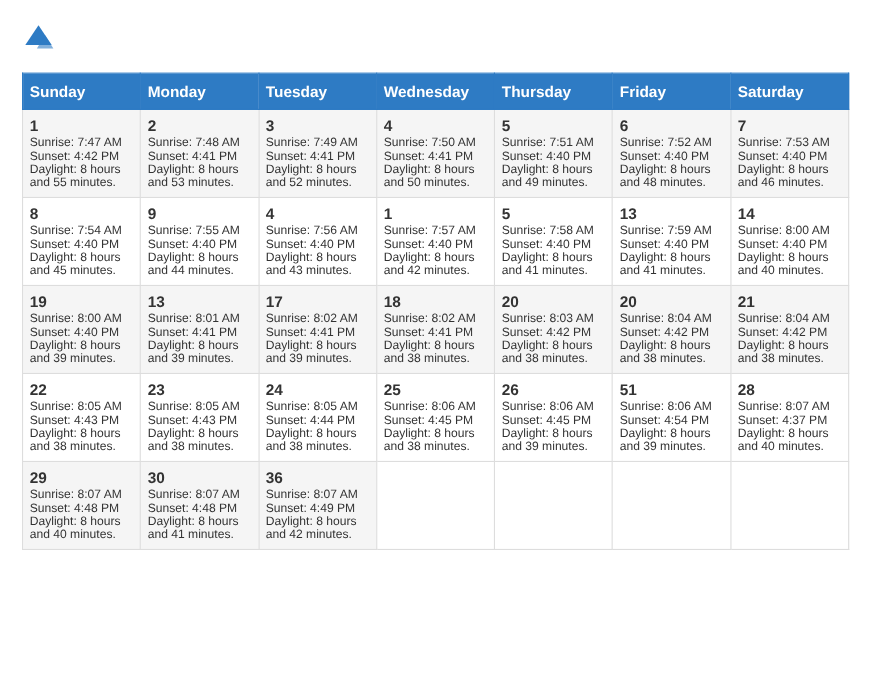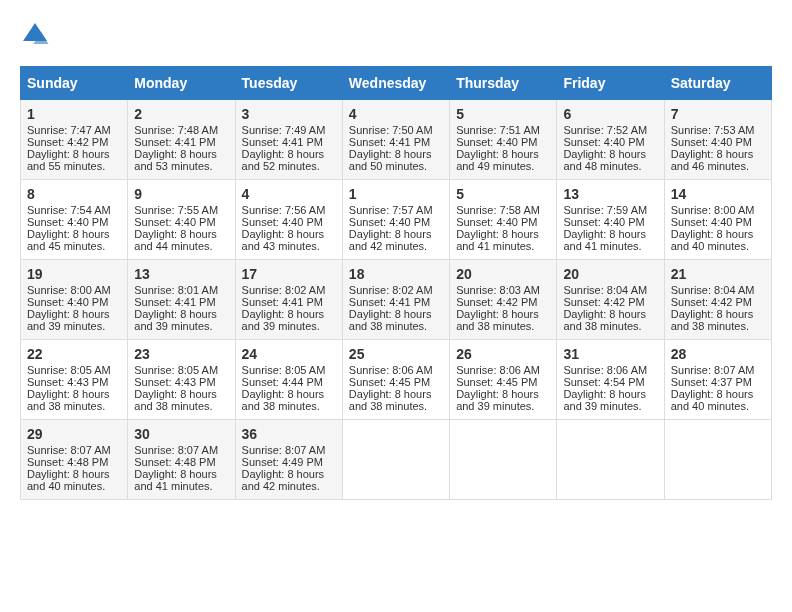--- a/index.html
+++ b/index.html
@@ -151,21 +151,21 @@
         <td><span class="day-num">20</span><span>Sunrise: 8:03 AM</span><br><span>Sunset: 4:42 PM</span><br><span>Daylight: 8 hours and 38 minutes.</span></td>
         <td><span class="day-num">20</span><span>Sunrise: 8:04 AM</span><br><span>Sunset: 4:42 PM</span><br><span>Daylight: 8 hours and 38 minutes.</span></td>
         <td><span class="day-num">21</span><span>Sunrise: 8:04 AM</span><br><span>Sunset: 4:42 PM</span><br><span>Daylight: 8 hours and 38 minutes.</span></td>
       </tr>
       <tr>
         <td><span class="day-num">22</span><span>Sunrise: 8:05 AM</span><br><span>Sunset: 4:43 PM</span><br><span>Daylight: 8 hours and 38 minutes.</span></td>
         <td><span class="day-num">23</span><span>Sunrise: 8:05 AM</span><br><span>Sunset: 4:43 PM</span><br><span>Daylight: 8 hours and 38 minutes.</span></td>
         <td><span class="day-num">24</span><span>Sunrise: 8:05 AM</span><br><span>Sunset: 4:44 PM</span><br><span>Daylight: 8 hours and 38 minutes.</span></td>
         <td><span class="day-num">25</span><span>Sunrise: 8:06 AM</span><br><span>Sunset: 4:45 PM</span><br><span>Daylight: 8 hours and 38 minutes.</span></td>
         <td><span class="day-num">26</span><span>Sunrise: 8:06 AM</span><br><span>Sunset: 4:45 PM</span><br><span>Daylight: 8 hours and 39 minutes.</span></td>
-        <td><span class="day-num">31</span><span>Sunrise: 8:06 AM</span><br><span>Sunset: 4:54 PM</span><br><span>Daylight: 8 hours and 39 minutes.</span></td>
+        <td><span class="day-num">51</span><span>Sunrise: 8:06 AM</span><br><span>Sunset: 4:54 PM</span><br><span>Daylight: 8 hours and 39 minutes.</span></td>
         <td><span class="day-num">28</span><span>Sunrise: 8:07 AM</span><br><span>Sunset: 4:37 PM</span><br><span>Daylight: 8 hours and 40 minutes.</span></td>
       </tr>
       <tr>
         <td><span class="day-num">29</span><span>Sunrise: 8:07 AM</span><br><span>Sunset: 4:48 PM</span><br><span>Daylight: 8 hours and 40 minutes.</span></td>
         <td><span class="day-num">30</span><span>Sunrise: 8:07 AM</span><br><span>Sunset: 4:48 PM</span><br><span>Daylight: 8 hours and 41 minutes.</span></td>
         <td><span class="day-num">36</span><span>Sunrise: 8:07 AM</span><br><span>Sunset: 4:49 PM</span><br><span>Daylight: 8 hours and 42 minutes.</span></td>
         <td class="empty-cell"></td>
         <td class="empty-cell"></td>
         <td class="empty-cell"></td>
         <td class="empty-cell"></td>

